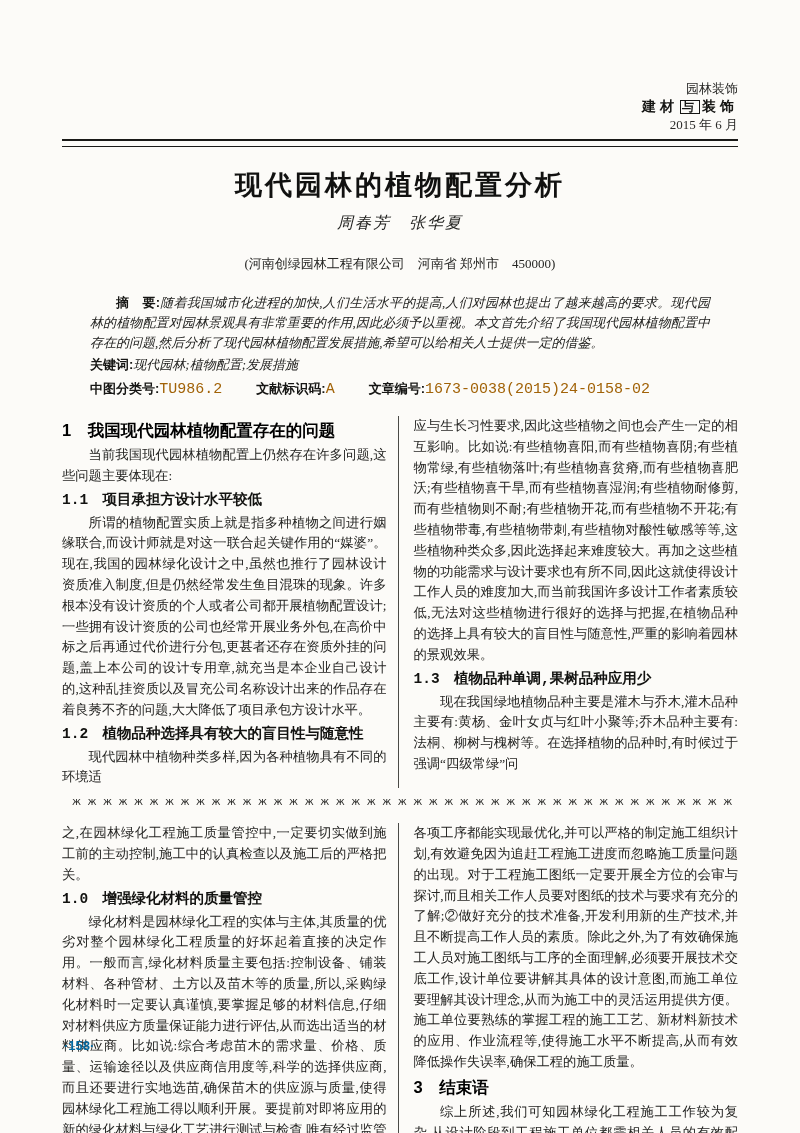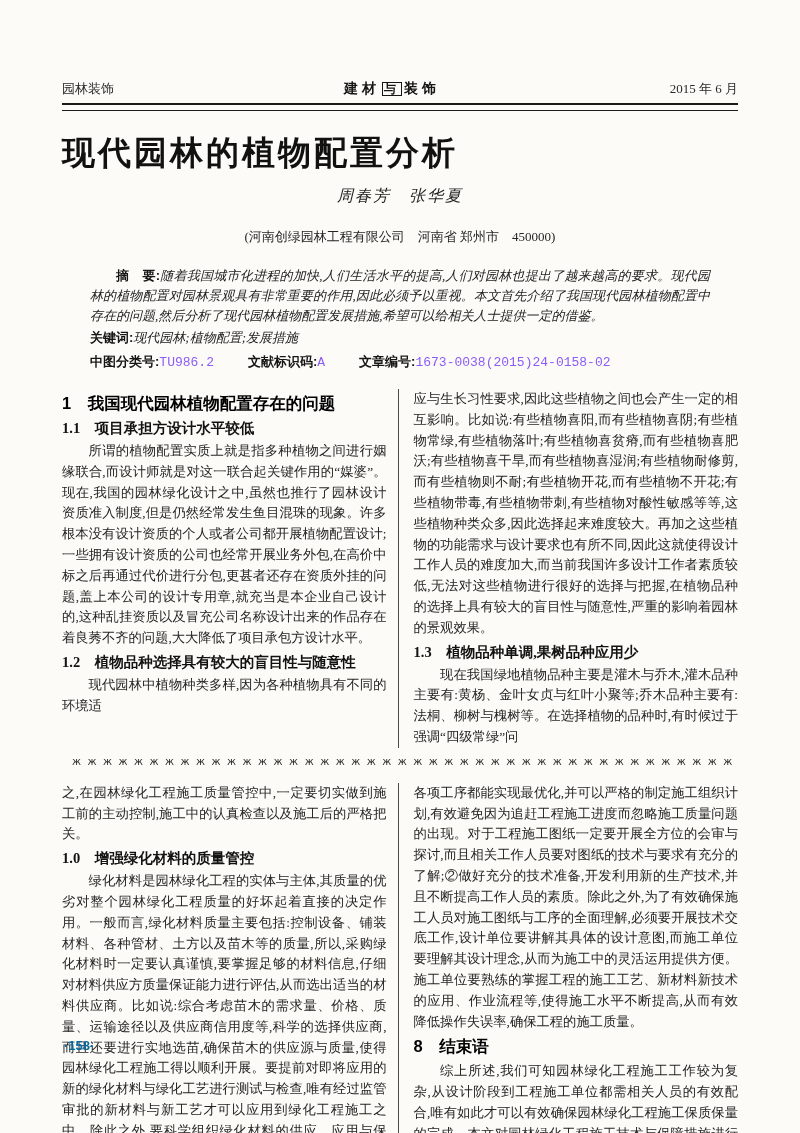--- a/index.html
+++ b/index.html
@@ -15,39 +15,39 @@
     margin:0 auto;
     background:var(--paper);
     color:var(--ink);
     overflow:hidden;
     box-sizing:border-box;
     padding:80px 62px 0 62px;
   }
   
   .runhead{
     display:flex;justify-content:space-between;align-items:flex-end;
-    font-size:13px;color:#2a2a28;
+    font-size:13px;color:#2a2a28;flex-direction:column;
   }
   .runhead .logo{
     font-family:"Liberation Sans","DejaVu Sans",sans-serif;
     font-weight:bold;font-size:14px;letter-spacing:4px;color:#151513;
   }
   .runhead .logo .boxed{
     display:inline-block;border:1.5px solid #151513;
     padding:0 1px;margin:0 2px;line-height:1;font-size:12px;
   }
   .head-rule{
     margin-top:5px;height:5px;
     border-top:2.5px solid #1a1a18;
     border-bottom:1px solid #1a1a18;
   }
   
   .title{
-    margin:20px 0 10px 0;text-align:left;
-    font-size:33px;font-weight:bold;letter-spacing:3px;
+    margin:20px 0 10px 0;text-align:center;
+    font-size:27px;font-weight:bold;letter-spacing:3px;
     color:var(--ink-strong);
     font-family:"Liberation Serif","DejaVu Serif",serif;
   }
   .authors{
     text-align:center;font-size:16px;font-style:italic;
     letter-spacing:2px;margin-bottom:21px;color:#1e1e1c;
   }
   .affiliation{
     text-align:center;font-size:13px;margin-bottom:20px;color:#25252:3;
     color:#252523;
@@ -56,35 +56,35 @@
   .meta{padding:0 28px;font-size:13px;line-height:20px;}
   .meta .label{
     font-family:"Liberation Sans","DejaVu Sans",sans-serif;
     font-weight:bold;font-style:normal;color:#161614;
   }
   .meta .kai{font-style:italic;}
   .abstract{margin:0 0 2px 0;text-align:justify;text-indent:2em;}
   .keywords{margin:0 0 4px 0;}
   .ids{margin:0 0 0 0;display:flex;gap:0;}
   .ids .id-item{margin-right:34px;white-space:nowrap;}
-  .ids .val{font-family:"Liberation Mono","DejaVu Sans Mono",monospace;font-size:13px;color:#8b5cf6;}
+  .ids .val{font-family:"Liberation Mono","DejaVu Sans Mono",monospace;font-size:15px;color:#a16207;}
   
   .columns{display:flex;margin-top:16px;}
   .col{flex:1;min-width:0;text-align:justify;font-size:13.3px;line-height:20.8px;color:#242422;}
   .col.left{padding-right:11px;}
   .col.right{border-left:1px solid #4a4a46;padding-left:15px;}
   .col p{margin:0;text-indent:2em;}
   .col p.noindent{text-indent:0;}
   h2.sec1{
     font-family:"Liberation Sans","DejaVu Sans",sans-serif;
     font-size:16.5px;font-weight:bold;color:#000000;
     margin:3px 0 4px 0;line-height:22px;
   }
   h3.sec2{
-    font-family:Liberation Serif, serif;
+    font-family:Liberation Mono, monospace;
     font-size:14.5px;font-weight:bold;color:#121210;
     margin:3px 0 3px 0;line-height:20px;
   }
   
   .ornament{
     margin:8px 0 6px 10px;text-align:center;
     font-family:"DejaVu Sans",sans-serif;
     font-size:10px;letter-spacing:6.5px;color:#2e2e2c;
     white-space:nowrap;overflow:hidden;
   }
@@ -117,20 +117,21 @@
     <p class="ids">
       <span class="id-item"><span class="label">中图分类号:</span><span class="val">TU986.2</span></span>
       <span class="id-item"><span class="label">文献标识码:</span><span class="val">A</span></span>
       <span class="id-item"><span class="label">文章编号:</span><span class="val">1673-0038(2015)24-0158-02</span></span>
     </p>
   </div>
 
   <div class="columns top">
     <div class="col left">
       <h2 class="sec1">1　我国现代园林植物配置存在的问题</h2>
+      <p>当前我国现代园林植物配置上仍然存在许多问题,这些问题主要体现在:</p>
       <h3 class="sec2">1.1　项目承担方设计水平较低</h3>
       <p>所谓的植物配置实质上就是指多种植物之间进行姻缘联合,而设计师就是对这一联合起关键作用的“媒婆”。现在,我国的园林绿化设计之中,虽然也推行了园林设计资质准入制度,但是仍然经常发生鱼目混珠的现象。许多根本没有设计资质的个人或者公司都开展植物配置设计;一些拥有设计资质的公司也经常开展业务外包,在高价中标之后再通过代价进行分包,更甚者还存在资质外挂的问题,盖上本公司的设计专用章,就充当是本企业自己设计的,这种乱挂资质以及冒充公司名称设计出来的作品存在着良莠不齐的问题,大大降低了项目承包方设计水平。</p>
       <h3 class="sec2">1.2　植物品种选择具有较大的盲目性与随意性</h3>
       <p>现代园林中植物种类多样,因为各种植物具有不同的环境适</p>
     </div>
     <div class="col right">
       <p class="noindent">应与生长习性要求,因此这些植物之间也会产生一定的相互影响。比如说:有些植物喜阳,而有些植物喜阴;有些植物常绿,有些植物落叶;有些植物喜贫瘠,而有些植物喜肥沃;有些植物喜干旱,而有些植物喜湿润;有些植物耐修剪,而有些植物则不耐;有些植物开花,而有些植物不开花;有些植物带毒,有些植物带刺,有些植物对酸性敏感等等,这些植物种类众多,因此选择起来难度较大。再加之这些植物的功能需求与设计要求也有所不同,因此这就使得设计工作人员的难度加大,而当前我国许多设计工作者素质较低,无法对这些植物进行很好的选择与把握,在植物品种的选择上具有较大的盲目性与随意性,严重的影响着园林的景观效果。</p>
       <h3 class="sec2">1.3　植物品种单调,果树品种应用少</h3>
       <p>现在我国绿地植物品种主要是灌木与乔木,灌木品种主要有:黄杨、金叶女贞与红叶小聚等;乔木品种主要有:法桐、柳树与槐树等。在选择植物的品种时,有时候过于强调“四级常绿”问</p>
     </div>
@@ -140,21 +141,21 @@
 
   <div class="columns bottom">
     <div class="col left">
       <p class="noindent">之,在园林绿化工程施工质量管控中,一定要切实做到施工前的主动控制,施工中的认真检查以及施工后的严格把关。</p>
       <h3 class="sec2">1.0　增强绿化材料的质量管控</h3>
       <p>绿化材料是园林绿化工程的实体与主体,其质量的优劣对整个园林绿化工程质量的好坏起着直接的决定作用。一般而言,绿化材料质量主要包括:控制设备、铺装材料、各种管材、土方以及苗木等的质量,所以,采购绿化材料时一定要认真谨慎,要掌握足够的材料信息,仔细对材料供应方质量保证能力进行评估,从而选出适当的材料供应商。比如说:综合考虑苗木的需求量、价格、质量、运输途径以及供应商信用度等,科学的选择供应商,而且还要进行实地选苗,确保苗木的供应源与质量,使得园林绿化工程施工得以顺利开展。要提前对即将应用的新的绿化材料与绿化工艺进行测试与检查,唯有经过监管审批的新材料与新工艺才可以应用到绿化工程施工之中。除此之外,要科学组织绿化材料的供应、应用与保管,从而尽可能避免材料的损坏,使得工程施工质量得以有效确保。</p>
 
     </div>
     <div class="col right">
       <p class="noindent">各项工序都能实现最优化,并可以严格的制定施工组织计划,有效避免因为追赶工程施工进度而忽略施工质量问题的出现。对于工程施工图纸一定要开展全方位的会审与探讨,而且相关工作人员要对图纸的技术与要求有充分的了解;②做好充分的技术准备,开发利用新的生产技术,并且不断提高工作人员的素质。除此之外,为了有效确保施工人员对施工图纸与工序的全面理解,必须要开展技术交底工作,设计单位要讲解其具体的设计意图,而施工单位要理解其设计理念,从而为施工中的灵活运用提供方便。施工单位要熟练的掌握工程的施工工艺、新材料新技术的应用、作业流程等,使得施工水平不断提高,从而有效降低操作失误率,确保工程的施工质量。</p>
-      <h2 class="sec1">8　结束语</h2>
+      <h2 class="sec1">3　结束语</h2>
       <p>综上所述,我们可知园林绿化工程施工工作较为复杂,从设计阶段到工程施工单位都需相关人员的有效配合,唯有如此才可以有效确保园林绿化工程施工保质保量的完成。本文对园林绿化工程施工技术与保障措施进行了简要介绍,希望可以给相关人士提供一定的借鉴。</p>
 
     </div>
   </div>
 
   <div class="pagenum">·158·</div>
 
 </div>
 
 </body></html>

